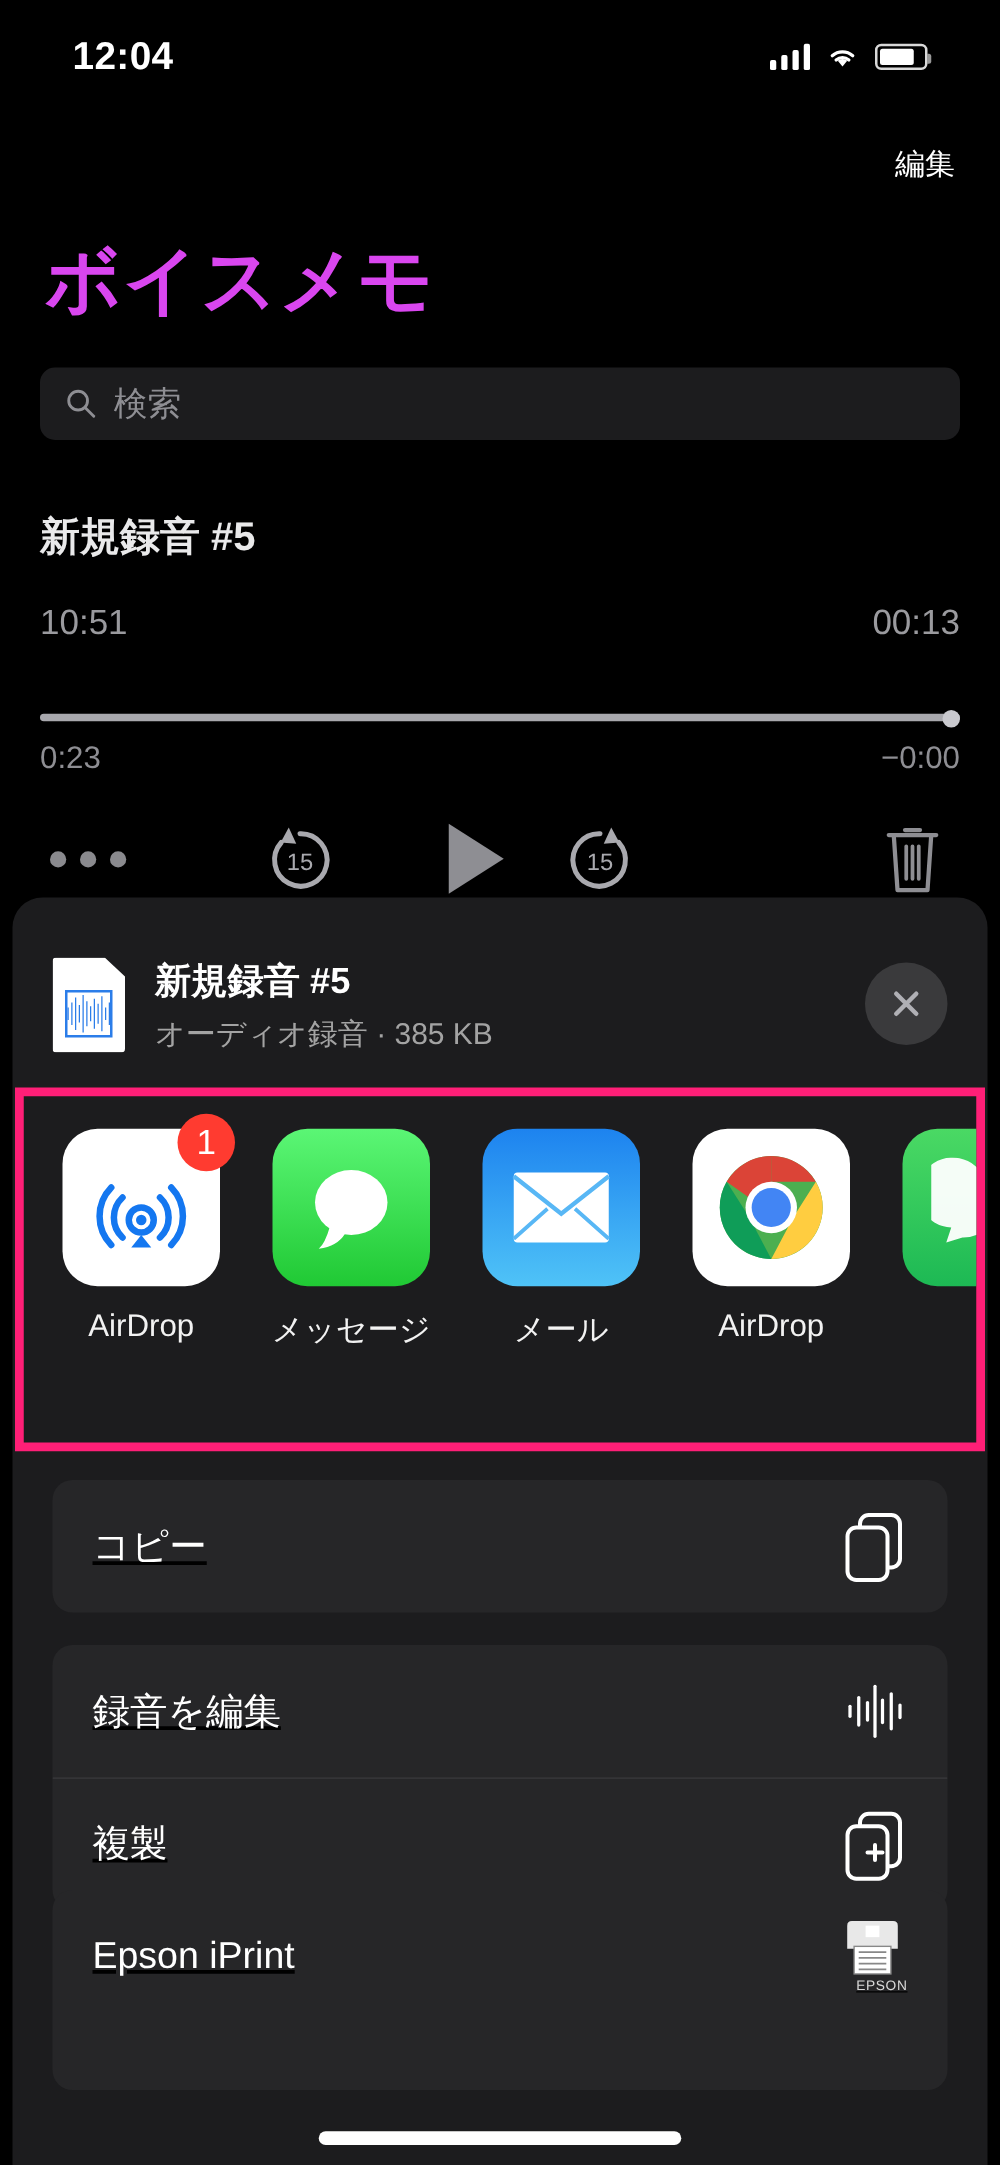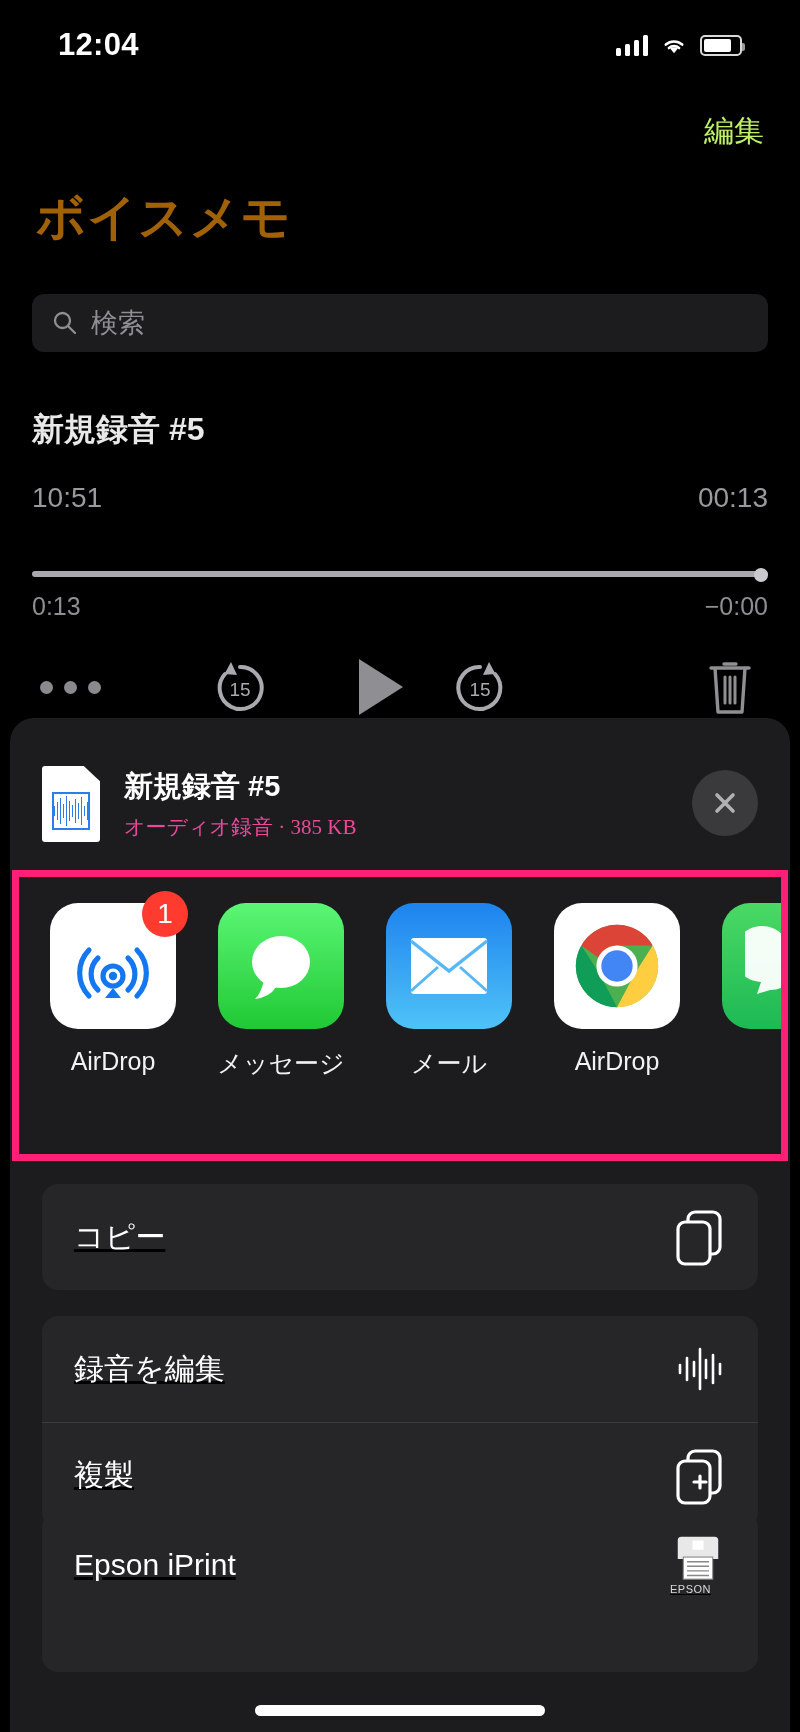--- a/index.html
+++ b/index.html
@@ -34,24 +34,24 @@
     content:""; position:absolute; right:-5px; top:6px; width:3px; height:8px;
     background:rgba(255,255,255,.6); border-radius:0 2px 2px 0;
   }
   .batt i { display:block; height:100%; width:78%; background:#fff; border-radius:2px; }
 
   
   .navbar {
     position:absolute; top:100px; left:0; width:800px; height:62px;
     display:flex; align-items:center; justify-content:flex-end; padding:0 36px;
   }
-  .edit-link { color:#bef264; font-size:30px;font-family:Liberation Mono, monospace; }
+  .edit-link { color:#ffffff; font-size:24px;font-family:Liberation Mono, monospace; }
   .page-title {
     position:absolute; top:185px; left:36px;
-    color:#a16207; font-size:49px; font-weight:bold; letter-spacing:1px;
+    color:#d946ef; font-size:60px; font-weight:bold; letter-spacing:1px;
   }
 
   
   .searchbar {
     position:absolute; top:294px; left:32px; width:736px; height:58px;
     background:#1c1c1e; border-radius:12px;
     display:flex; align-items:center; padding:0 20px; gap:13px;
   }
   .search-ico { width:26px; height:26px; flex:none; }
   .search-ph { color:#8e8e93; font-size:27px; }
@@ -108,21 +108,21 @@
     clip-path:polygon(0 0, 72% 0, 100% 20%, 100% 100%, 0 100%);
   }
   .file-icon .wave {
     position:absolute; left:10px; top:26px; width:38px; height:38px;
     border:2.5px solid #2b7de9; display:flex; align-items:center;
     justify-content:center; gap:1.5px; background:#fff;
   }
   .file-icon .wave i { width:1.6px; background:#2b7de9; display:block; }
   .file-txt { margin-left:24px; display:flex; flex-direction:column; gap:6px; }
   .file-name { color:#fff; font-size:29px; font-weight:bold; }
-  .file-sub { color:#ec4899; font-size:21px;font-family:Liberation Serif, serif; }
+  .file-sub { color:#a3a3a3; font-size:24px; }
   .close-btn {
     position:absolute; right:32px; top:52px; width:66px; height:66px;
     border-radius:50%; background:#3a3a3c;
     display:flex; align-items:center; justify-content:center;
   }
 
   
   .approw-wrap {
     position:absolute; top:152px; left:2px; width:776px; height:291px;
     border:7px solid #ff1f77;
@@ -161,21 +161,21 @@
     height:106px; display:flex; align-items:center; justify-content:space-between;
     padding:0 32px;
     text-decoration:underline;
   }
   .act-row + .act-row { border-top:1px solid #3a3a3c; }
   .act-label { color:#fff; font-size:30px; }
   .act-ico { width:58px; display:flex; align-items:center; justify-content:flex-end; }
 
   .epson-ico {
     width:56px; height:60px; display:flex; flex-direction:column;
-    align-items:flex-start; justify-content:flex-end;
+    align-items:flex-end; justify-content:flex-end;
   }
   .epson-word { font-size:11px; color:#d9d9d9; letter-spacing:.5px; margin-top:2px; }
 
   .home-ind {
     position:absolute; bottom:16px; left:50%; transform:translateX(-50%);
     width:290px; height:11px; background:#fff; border-radius:6px;
   }
 </style>
 </head>
 <body>
@@ -221,21 +221,21 @@
     <span>10:51</span>
     <span>00:13</span>
   </div>
 
   <div class="scrub">
     <div class="scrub-track"></div>
     <div class="scrub-knob"></div>
   </div>
 
   <div class="times">
-    <span>0:13</span>
+    <span>0:23</span>
     <span>−0:00</span>
   </div>
 
   <div class="transport">
     <div class="tp tp-more">
       <div class="dots">
           <i></i>
           <i></i>
           <i></i>
         </div>

